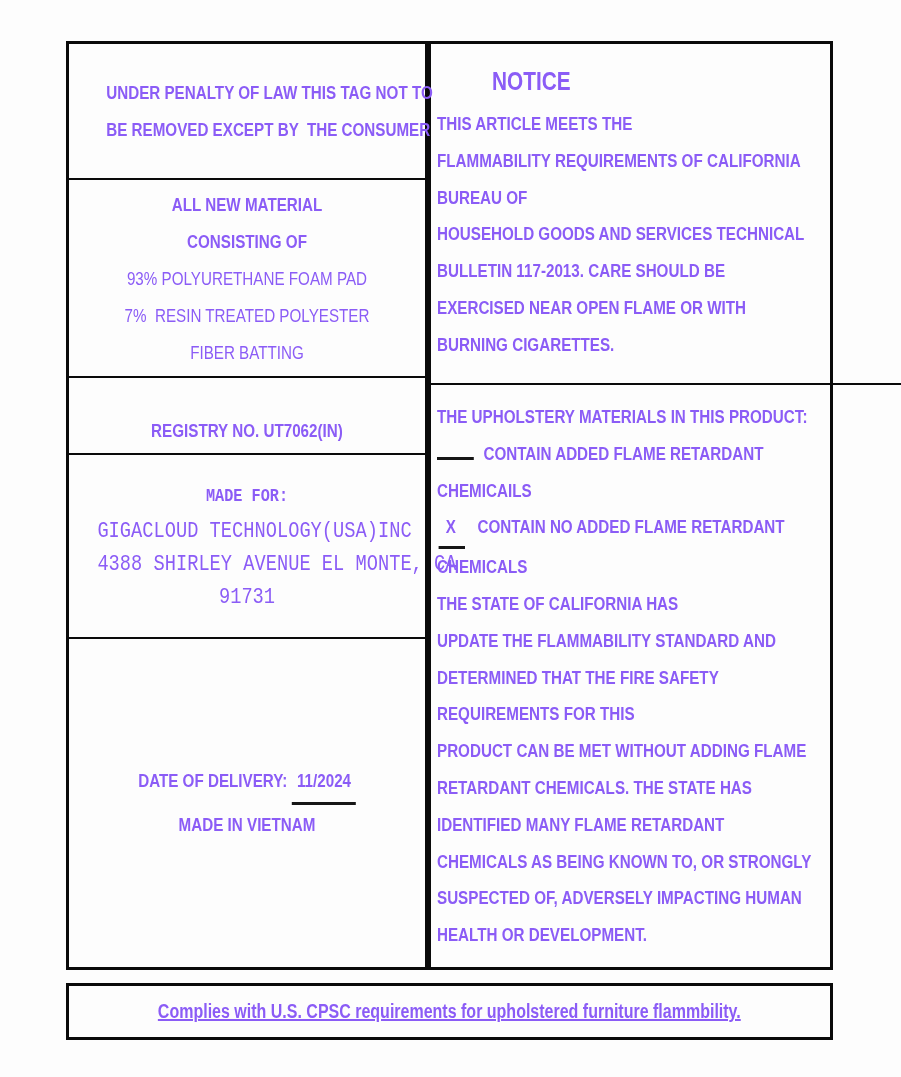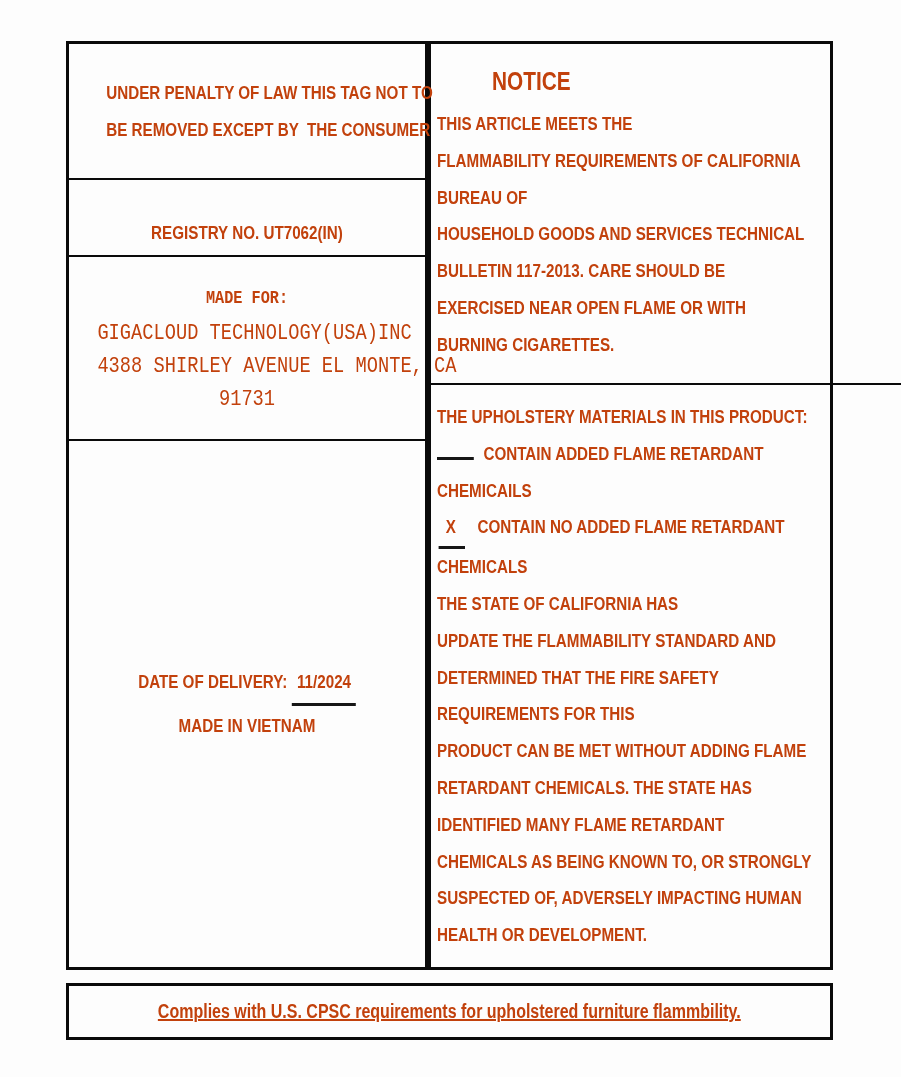--- a/index.html
+++ b/index.html
@@ -4,21 +4,21 @@
 <style>
   html,body{margin:0;padding:0;}
   body{
     font-family:"Liberation Sans","DejaVu Sans",sans-serif;
     background:#ffffff;
   }
   .page{
     position:relative;
     width:901px;height:1077px;
     background:#fdfdfd;
-    color:#c2410c;
+    color:#8b5cf6;
     overflow:hidden;
   }
   
   .main-box{
     position:absolute;left:66px;top:41px;
     width:767px;height:929px;
     border:3px solid #0a0a0a;
     box-sizing:border-box;
     display:flex;
   }
@@ -116,20 +116,27 @@
 
   <div class="main-box">
 
     <div class="col-left">
 
       <div class="cell c1 hr">
         <div class="line">UNDER PENALTY OF LAW THIS TAG NOT TO</div>
         <div class="line">BE REMOVED EXCEPT BY  THE CONSUMER</div>
       </div>
 
+      <div class="cell c2 hr">
+        <div class="line">ALL NEW MATERIAL</div>
+        <div class="line">CONSISTING OF</div>
+        <div class="line reg">93% POLYURETHANE FOAM PAD</div>
+        <div class="line reg">7%  RESIN TREATED POLYESTER</div>
+        <div class="line reg">FIBER BATTING</div>
+      </div>
 
       <div class="cell c3 hr">
         <div class="line">REGISTRY NO. UT7062(IN)</div>
       </div>
 
 
       <div class="cell c5 hr">
         <div class="line">MADE FOR:</div>
         <div class="line addr">GIGACLOUD TECHNOLOGY(USA)INC</div>
         <div class="line addr">4388 SHIRLEY AVENUE EL MONTE, CA</div>

